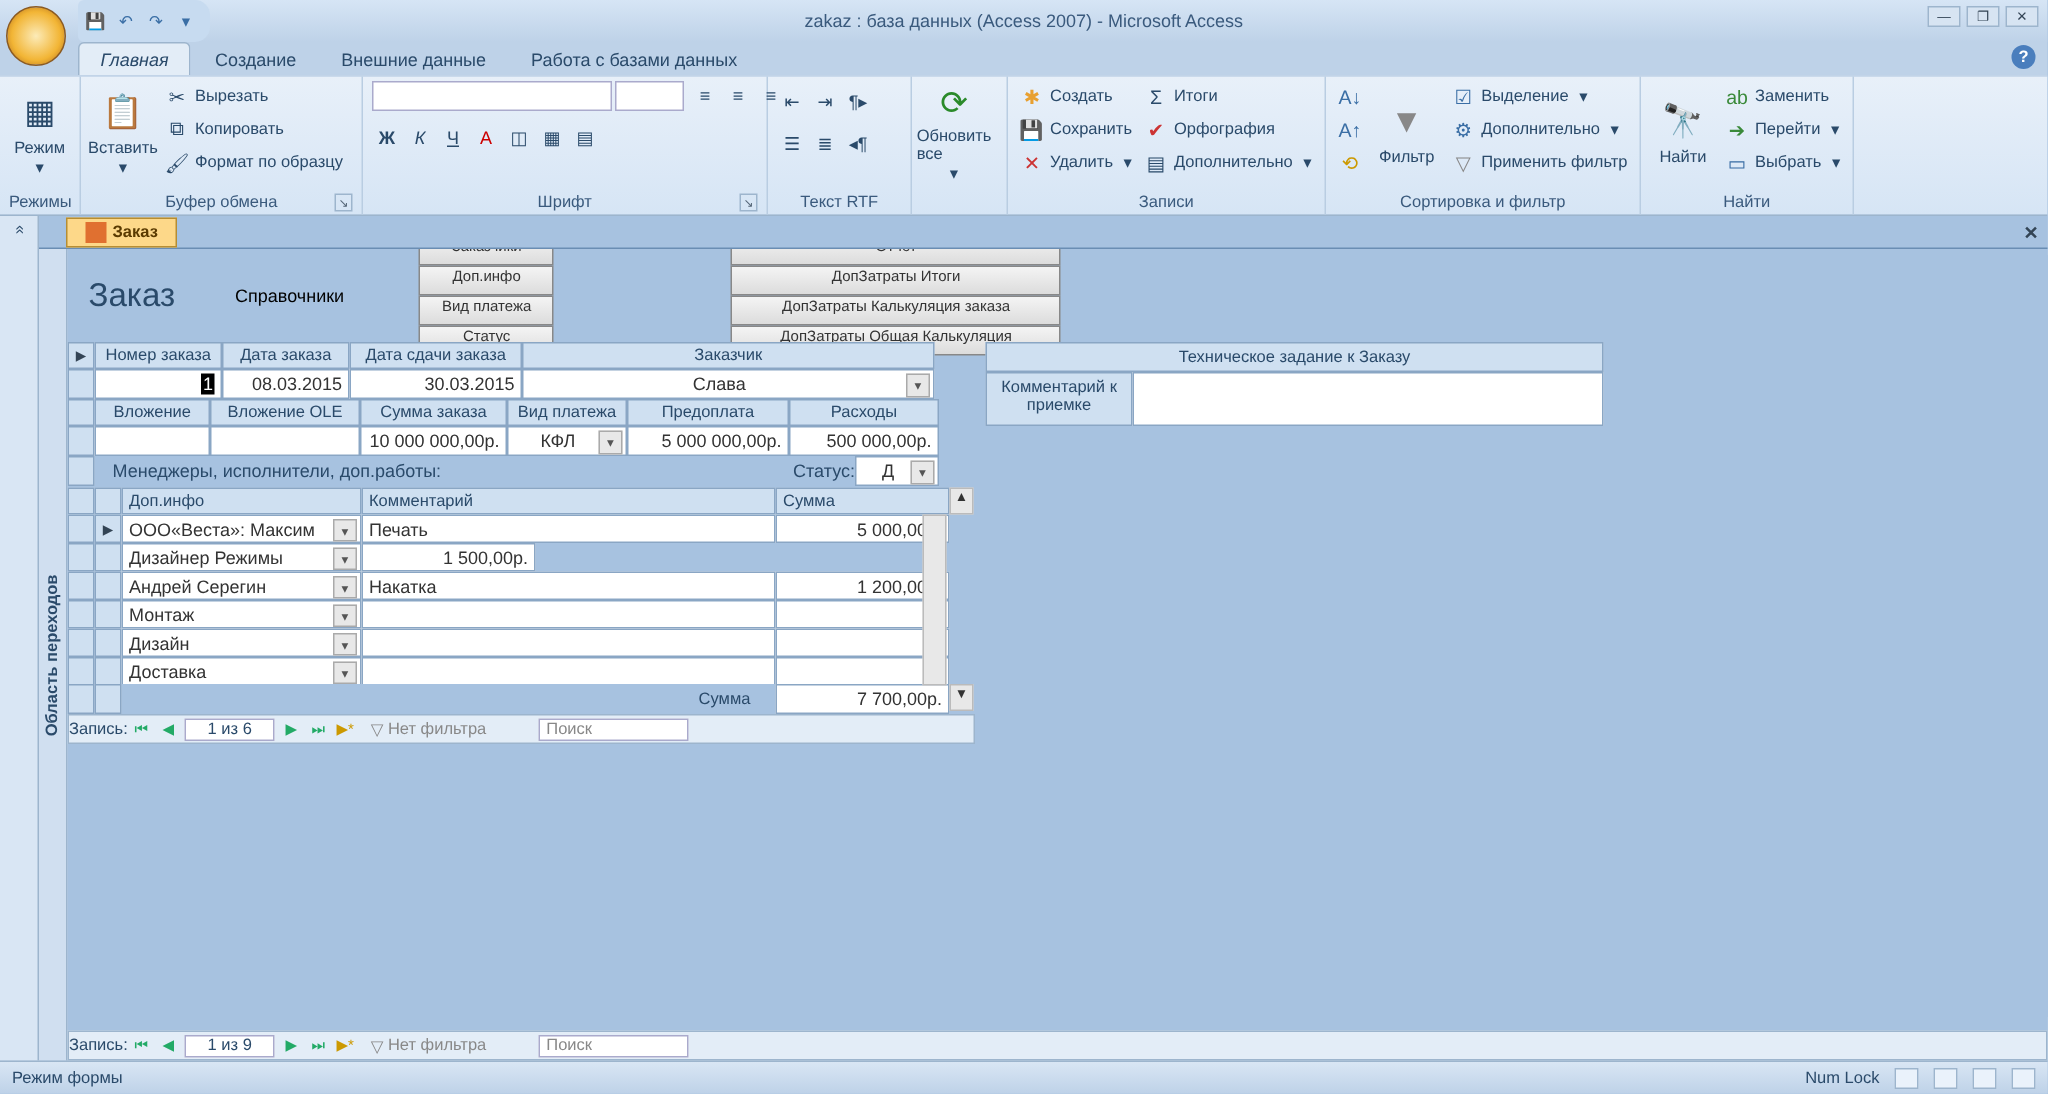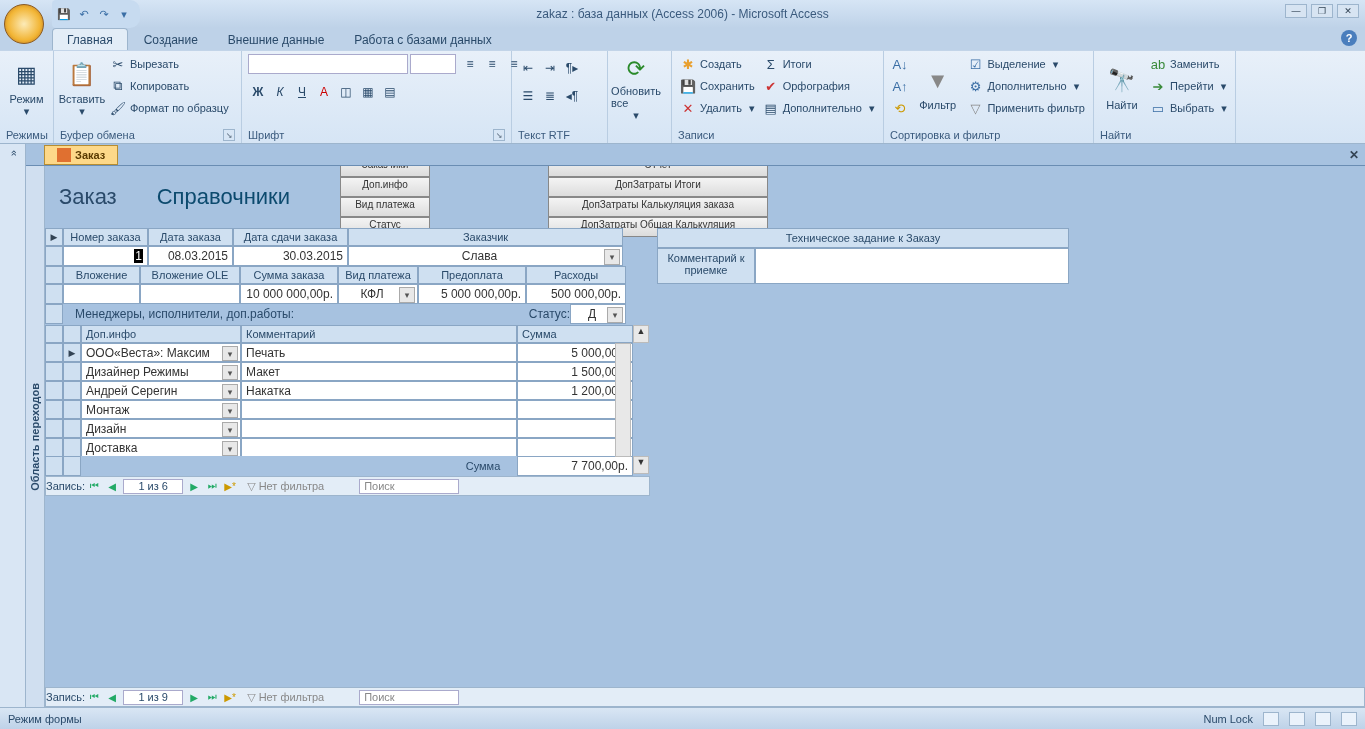--- a/index.html
+++ b/index.html
@@ -10,28 +10,28 @@
   .office-btn { width: 40px; height: 40px; border-radius: 50%; background: radial-gradient(#fcebb8, #f2b535 60%, #a55f16); position: absolute; top: 4px; left: 4px; border: 1px solid #8a5a23; }
   .qat { margin-left: 52px; display: flex; align-items: center; gap: 4px; height: 100%; background: #c7dbf0; border-radius: 4px 10px 10px 4px; padding: 0 8px 0 4px; }
   .qat .ic { width: 16px; height: 16px; display: flex; align-items: center; justify-content: center; font-size: 11px; color: #3a6ea5; }
   .title-text { position: absolute; left: 0; right: 0; text-align: center; color: #3a5a7d; font-size: 12px; pointer-events: none; }
   .winbtns { position: absolute; right: 6px; top: 4px; display: flex; gap: 4px; }
   .winbtns div { width: 22px; height: 14px; background: #d7e4f2; border: 1px solid #9db5cd; display: flex; align-items: center; justify-content: center; font-size: 9px; color: #345; }
 
   
   .tabsrow { height: 22px; display: flex; align-items: flex-end; padding-left: 52px; gap: 2px; position: relative; }
   .tab { padding: 4px 14px 3px; font-size: 12px; color: #2a4a6a; border-radius: 4px 4px 0 0; }
-  .tab.active { background: #e3edf7; border: 1px solid #9db5cd; border-bottom: none; }
+  .tab.active { background: #e3edf7; border: 1px solid #9db5cd; border-bottom: none; font-style: italic; }
   .help-ic { position: absolute; right: 8px; top: 2px; width: 16px; height: 16px; border-radius: 50%; background: #4a7ebd; color: #fff; font-size: 11px; font-weight: bold; display: flex; align-items: center; justify-content: center; }
 
   
   .ribbon { height: 94px; background: linear-gradient(#e8f0f9, #d6e5f5); border-top: 1px solid #c2d4e8; border-bottom: 1px solid #9db5cd; display: flex; }
   .group { border-right: 1px solid #b9cde2; padding: 3px 6px 0; display: flex; flex-direction: column; }
   .group-body { flex: 1; display: flex; gap: 4px; align-items: flex-start; }
-  .group-label { text-align: left; font-size: 11px; color: #3a5a7d; padding: 2px 0; position: relative; }
+  .group-label { text-align: center; font-size: 11px; color: #3a5a7d; padding: 2px 0; position: relative; }
   .group-label .dlg { position: absolute; right: 0; bottom: 2px; width: 12px; height: 12px; border: 1px solid #9db5cd; font-size: 8px; display: flex; align-items: center; justify-content: center; color: #567; }
   .big-btn { display: flex; flex-direction: column; align-items: center; justify-content: center; width: 44px; height: 68px; font-size: 11px; color: #2a4a6a; }
   .big-btn .bic { width: 32px; height: 32px; margin-bottom: 2px; display: flex; align-items: center; justify-content: center; font-size: 22px; }
   .small-btn { display: flex; align-items: center; gap: 4px; font-size: 11px; color: #2a4a6a; height: 20px; padding: 0 2px; white-space: nowrap; }
   .small-btn .sic { width: 16px; height: 16px; display: flex; align-items: center; justify-content: center; font-size: 13px; }
   .vcol { display: flex; flex-direction: column; gap: 2px; }
   .font-box { width: 160px; height: 20px; background: #fff; border: 1px solid #aac; }
   .size-box { width: 46px; height: 20px; background: #fff; border: 1px solid #aac; margin-left: 2px; }
   .fmt-row { display: flex; gap: 2px; margin-top: 4px; }
   .fmt-btn { width: 20px; height: 20px; border: 1px solid transparent; display: flex; align-items: center; justify-content: center; font-size: 12px; color: #2a4a6a; }
@@ -43,21 +43,21 @@
   .vbar span { writing-mode: vertical-rl; transform: rotate(180deg); font-size: 11px; color: #2a4a6a; font-weight: bold; }
   .doc-tabbar { position: absolute; left: 26px; top: 144px; right: 0; height: 22px; background: #a7c2e0; border-bottom: 1px solid #6a8db3; display: flex; align-items: center; }
   .doc-tab { margin-left: 18px; background: #fdd889; border: 1px solid #b68d33; padding: 2px 12px; font-size: 11px; font-weight: bold; color: #5a3a00; display: flex; align-items: center; gap: 4px; }
   .doc-tab .tic { width: 14px; height: 14px; background: #e07030; }
   .doc-close { position: absolute; right: 6px; font-size: 12px; font-weight: bold; color: #345; }
 
   
   .form-area { position: absolute; left: 45px; top: 166px; right: 0; bottom: 38px; background: #a7c2e0; overflow: hidden; }
   .form-header { display: flex; align-items: center; gap: 40px; height: 62px; padding-left: 14px; }
   .form-title { font-size: 22px; color: #2a4a6a; }
-  .form-sub   { font-size: 22px; color: #0c4a6e; }
+  .form-sub   { font-size: 12px; color: #000000; }
   .btn-stack { display: flex; flex-direction: column; }
   .gray-btn { width: 90px; height: 20px; background: linear-gradient(#f4f4f4,#dcdcdc); border: 1px solid #888; font-size: 10px; text-align: center; line-height: 13px; }
   .gray-btn.wide { width: 220px; }
 
   .header-stacks { display: flex; gap: 0; margin-left: 10px; }
   .report-stack { margin-left: 118px; justify-content: center; }
 
   
   .grid-row { display: flex; }
   .hcell { background: #cfe0f1; border: 1px solid #8aa6c4; font-size: 11px; color: #2a4a6a; padding: 2px 4px; text-align: center; display: flex; align-items: center; justify-content: center; }
@@ -108,21 +108,21 @@
 <body>
 
 <div class="titlebar">
   <div class="office-btn"></div>
   <div class="qat">
     <div class="ic">💾</div>
     <div class="ic">↶</div>
     <div class="ic">↷</div>
     <div class="ic">▾</div>
   </div>
-  <div class="title-text">zakaz : база данных (Access 2006) - Microsoft Access</div>
+  <div class="title-text">zakaz : база данных (Access 2007) - Microsoft Access</div>
   <div class="winbtns">
     <div>—</div>
     <div>❐</div>
     <div>✕</div>
   </div>
 </div>
 
 <div class="tabsrow">
   <div class="tab active">Главная</div>
   <div class="tab">Создание</div>
@@ -395,21 +395,20 @@
             <div class="row-sel">▶</div>
             <div class="dcell combo w-di">ООО«Веста»: Максим</div>
             <div class="dcell w-cm">Печать</div>
             <div class="dcell r w-su">5 000,00р.</div>
             <div class="scrollbar-stub" style="height:114px;position:absolute;margin-left:570px"></div>
           </div>
           <div class="sub-row">
             <div class="row-sel"></div>
             <div class="row-sel"></div>
             <div class="dcell combo w-di">Дизайнер Режимы</div>
-            <div class="dcell w-cm">Макет</div>
             <div class="dcell r w-su">1 500,00р.</div>
           </div>
           <div class="sub-row">
             <div class="row-sel"></div>
             <div class="row-sel"></div>
             <div class="dcell combo w-di">Андрей Серегин</div>
             <div class="dcell w-cm">Накатка</div>
             <div class="dcell r w-su">1 200,00р.</div>
           </div>
           <div class="sub-row">

